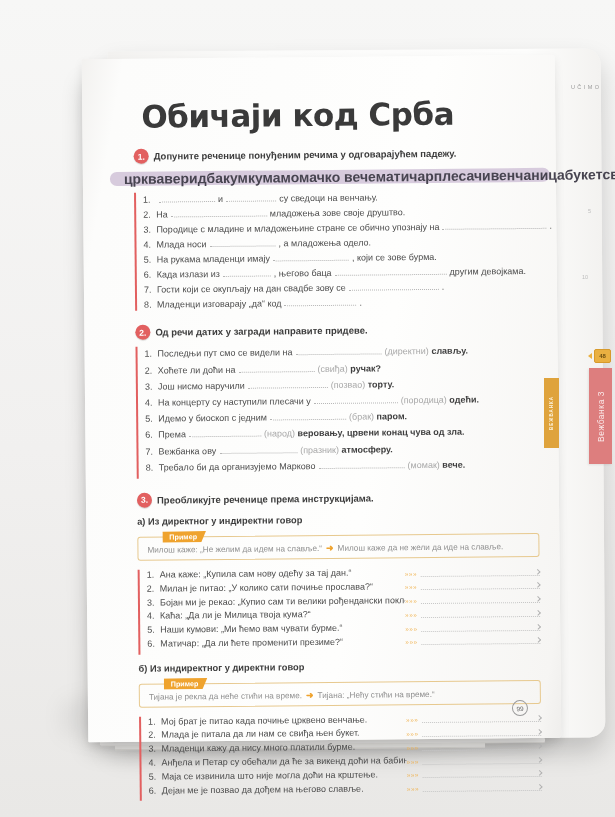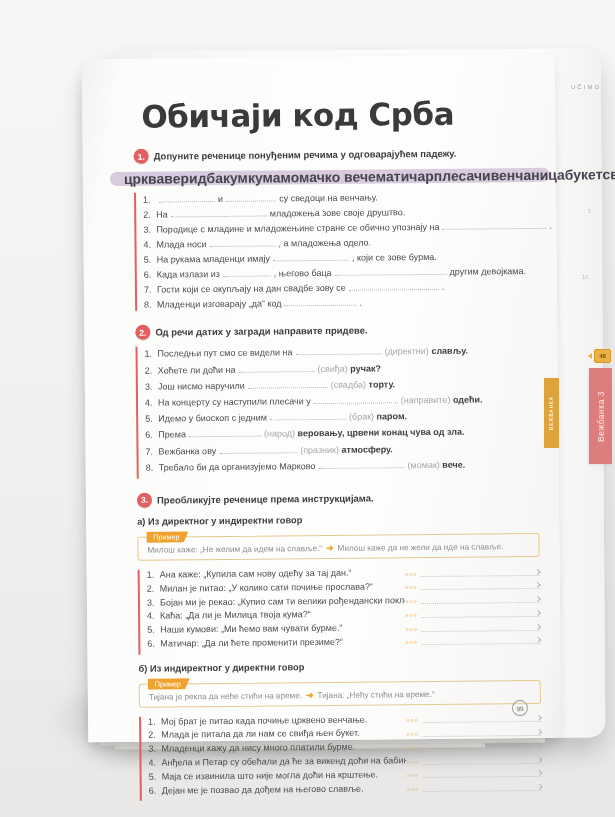--- a/index.html
+++ b/index.html
@@ -58,21 +58,21 @@
   .item:last-child{margin-bottom:0;}
   .n{display:inline-block;width:13px;}
   .blank{display:inline-block;border-bottom:1px dotted #b5b5b5;height:8px;vertical-align:baseline;margin:0 3px;}
   .hint{color:#a8a8a8;}
   .bold{font-weight:bold;color:#3f3f3f;}
   .list2 .item{margin-bottom:4.6px;}
 
   .subhead{font-size:9.3px;font-weight:bold;color:#3d3d3d;margin:9px 0 0 6px;}
 
   .example{position:relative;margin:10px 0 0 6px;border:1px solid #e7c98f;border-radius:3px;padding:8px 9px 5px 9px;}
-  .ex-label{position:absolute;top:-6px;left:8px;background:#efa32e;color:#fff;font-size:7.2px;font-weight:normal;
+  .ex-label{position:absolute;top:-6px;left:24px;background:#efa32e;color:#fff;font-size:7.2px;font-weight:bold;
       padding:1px 9px 1.5px 7px;clip-path:polygon(0 0,100% 0,calc(100% - 5px) 100%,0 100%);}
   .ex-body{font-size:8.2px;color:#8f8f8f;line-height:9px;white-space:nowrap;}
   .ex-arrow{color:#efa32e;font-weight:bold;margin:0 4px;font-size:9px;}
 
   .list3 .item{display:flex;align-items:flex-end;margin-bottom:4.2px;}
   .ex3-text{flex:0 0 258px;white-space:nowrap;overflow:hidden;}
   .ex3-ans{flex:1;display:flex;align-items:flex-end;gap:4px;padding-bottom:1px;}
   .marks{color:#f0b04a;font-size:6.5px;letter-spacing:.5px;line-height:7px;}
   .ansline{flex:1;position:relative;border-bottom:1px dotted #c6c6c6;height:7px;}
   .ansline::after{content:"";position:absolute;right:0;bottom:1px;width:3px;height:3px;
@@ -160,24 +160,24 @@
       </div>
 
       <div class="list list2">
         <div class="item">
           <span class="n">1.</span><span>Последњи пут смо се видели на</span><span class="blank" style="width:86px"></span><span class="hint">(директни)</span> <span class="bold">слављу.</span>
         </div>
         <div class="item">
           <span class="n">2.</span><span>Хоћете ли доћи на</span><span class="blank" style="width:76px"></span><span class="hint">(свиђа)</span> <span class="bold">ручак?</span>
         </div>
         <div class="item">
-          <span class="n">3.</span><span>Још нисмо наручили</span><span class="blank" style="width:80px"></span><span class="hint">(свадба)</span> <span class="bold">торту.</span>
-        </div>
-        <div class="item">
-          <span class="n">4.</span><span>На концерту су наступили плесачи у</span><span class="blank" style="width:84px"></span><span class="hint">(направите)</span> <span class="bold">одећи.</span>
+          <span class="n">3.</span><span>Још нисмо наручили</span><span class="blank" style="width:80px"></span><span class="hint">(позвао)</span> <span class="bold">торту.</span>
+        </div>
+        <div class="item">
+          <span class="n">4.</span><span>На концерту су наступили плесачи у</span><span class="blank" style="width:84px"></span><span class="hint">(породица)</span> <span class="bold">одећи.</span>
         </div>
         <div class="item">
           <span class="n">5.</span><span>Идемо у биоскоп с једним</span><span class="blank" style="width:76px"></span><span class="hint">(брак)</span> <span class="bold">паром.</span>
         </div>
         <div class="item">
           <span class="n">6.</span><span>Према</span><span class="blank" style="width:72px"></span><span class="hint">(народ)</span> <span class="bold">веровању, црвени конац чува од зла.</span>
         </div>
         <div class="item">
           <span class="n">7.</span><span>Вежбанка ову</span><span class="blank" style="width:78px"></span><span class="hint">(празник)</span> <span class="bold">атмосферу.</span>
         </div>

